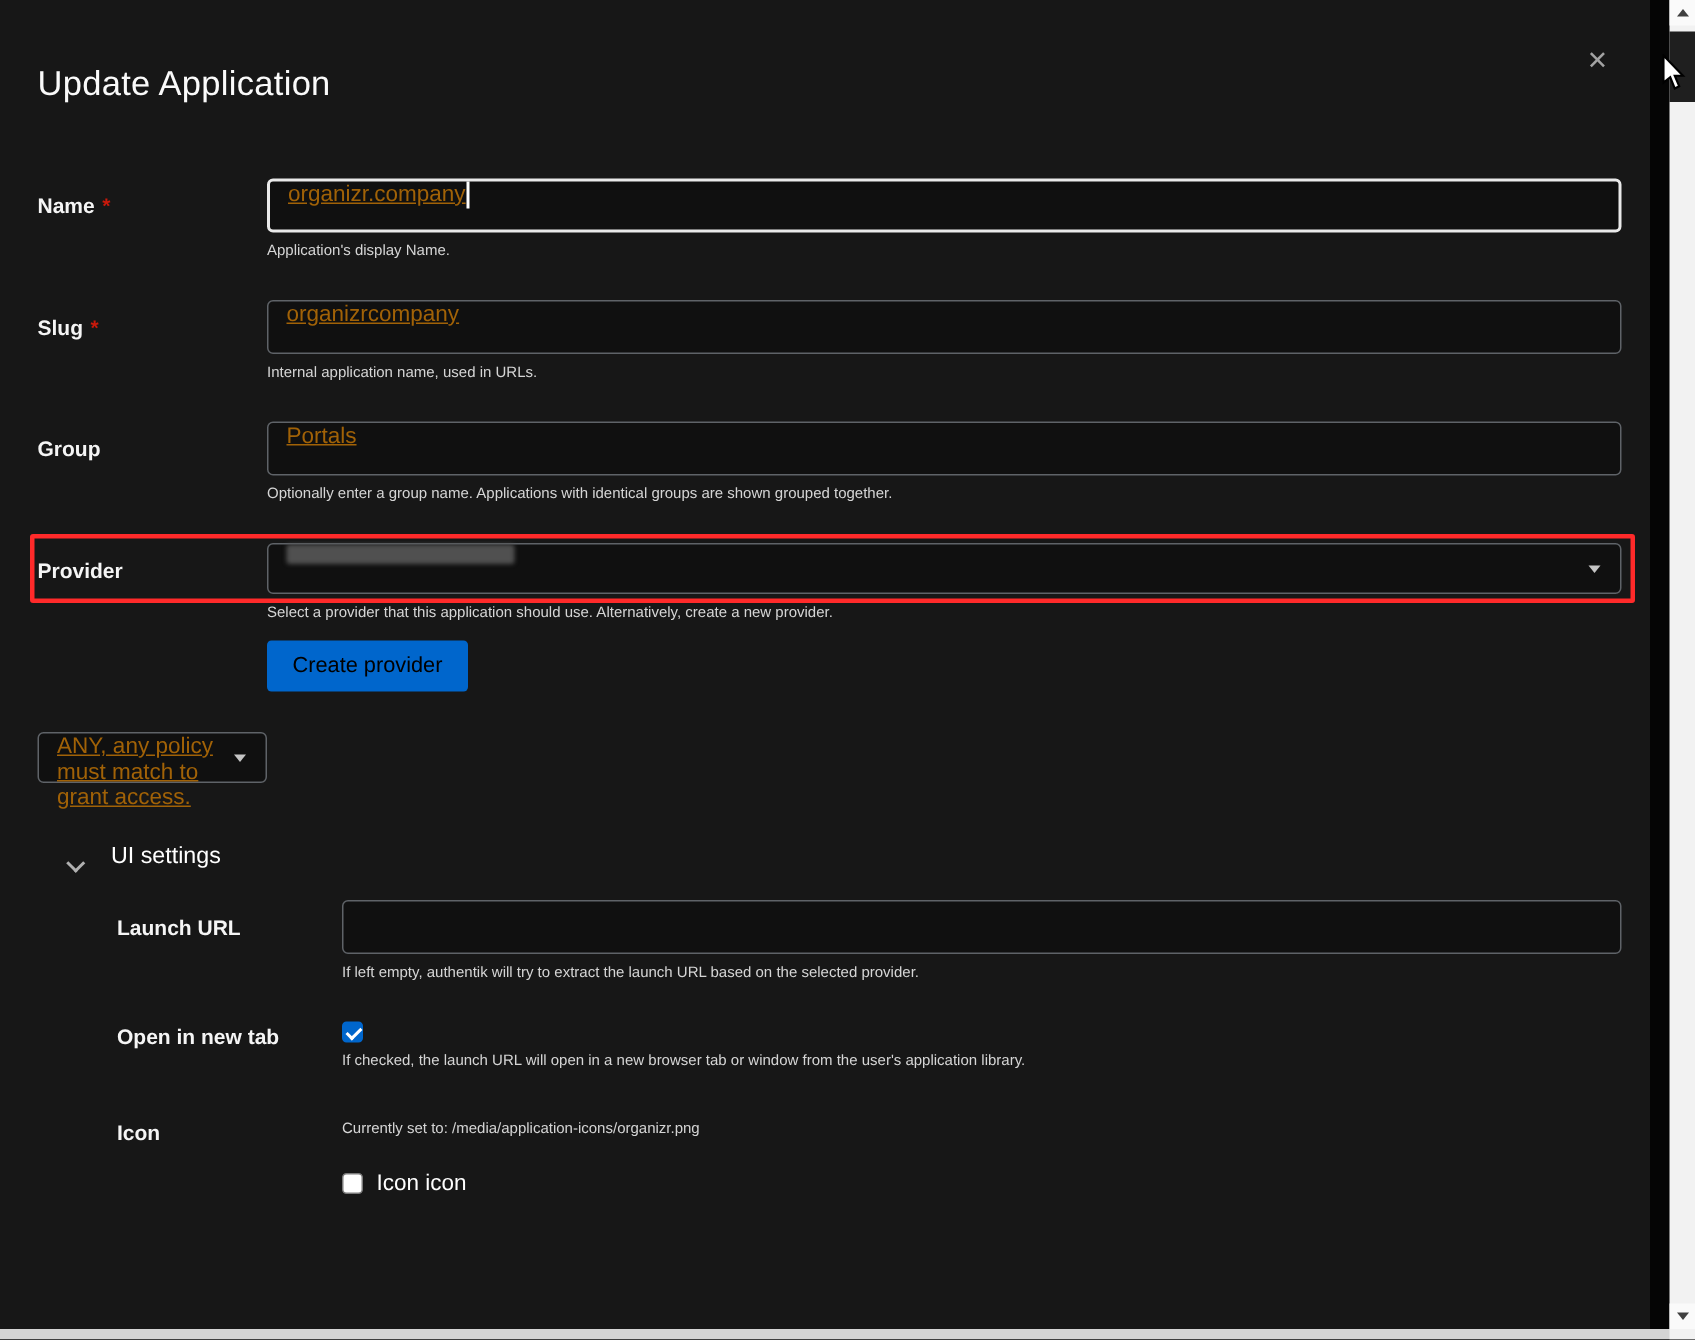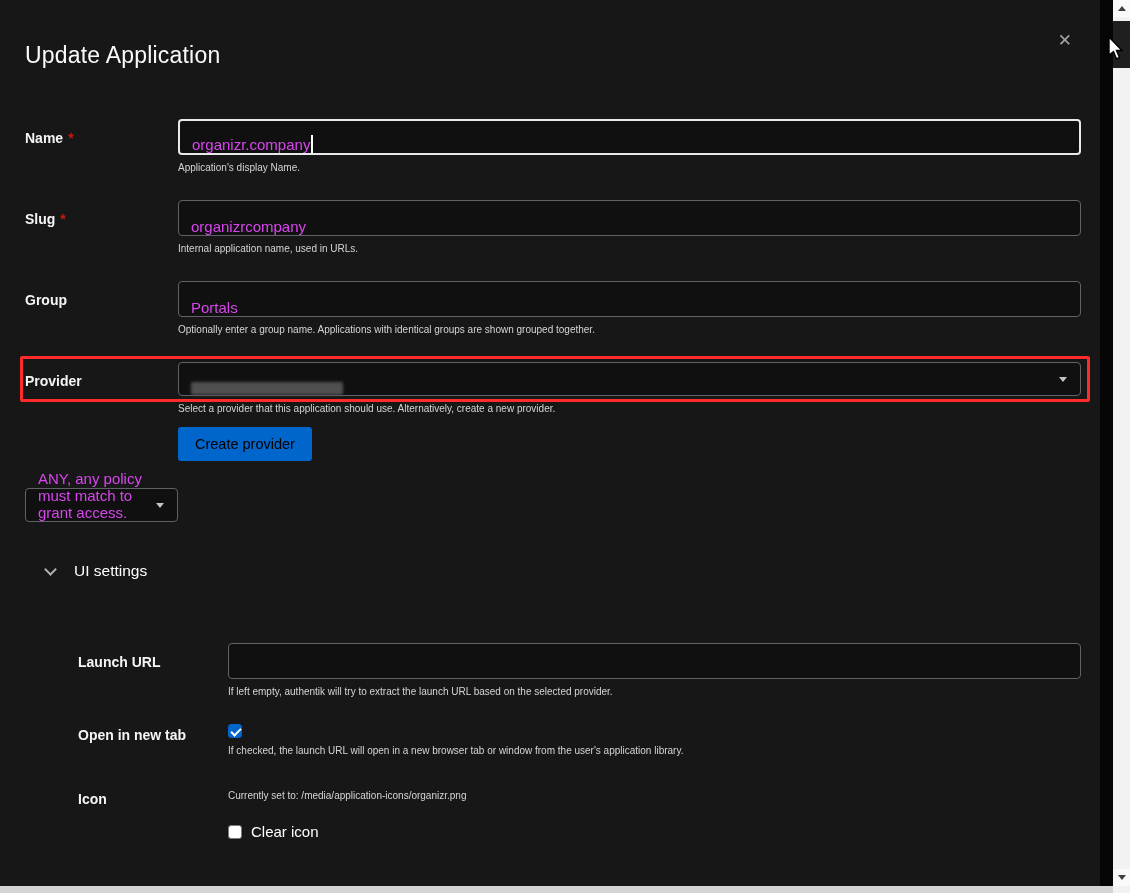--- a/index.html
+++ b/index.html
@@ -30,22 +30,22 @@
   }
   .row.sub{grid-template-columns:150px 1fr;padding-left:78px;}
   .label-cell{padding-top:10px;}
   .row.check-row .label-cell{padding-top:2px;}
   .row.icon-row .label-cell{padding-top:7px;}
   .label-cell label{font-size:14px;font-weight:700;color:#f5f5f5;}
   .req{color:var(--required);margin-left:5px;font-weight:700;}
   .control{min-width:0;}
   .input,.select{
     width:100%;height:36px;background:#101010;border:1px solid #5f6368;
-    border-radius:4px;display:flex;align-items:flex-end;padding:0 12px;
-    font-size:15px;color:#d946ef;position:relative;cursor:text;
+    border-radius:4px;display:flex;align-items:flex-start;padding:0 12px;
+    font-size:15px;color:#a16207;position:relative;cursor:text;text-decoration:underline;
   }
   .select{height:34px;cursor:pointer;}
   .input.focused{border:2px solid #e9e9e9;}
   .text-caret{display:inline-block;width:2px;height:18px;background:#fff;margin-left:1px;}
   .redacted{width:152px;height:13px;border-radius:2px;background:#505050;filter:blur(1.5px);}
   .select-caret{
     position:absolute;right:13px;top:50%;margin-top:-2px;width:0;height:0;
     border-left:4px solid transparent;border-right:4px solid transparent;
     border-top:5px solid #c5c5c5;
   }
@@ -53,22 +53,22 @@
   .btn-primary{
     display:inline-block;background:var(--accent);color:#000000;border:none;
     border-radius:3px;font-size:14.5px;padding:9px 17px;margin-top:13px;cursor:pointer;
     font-family:"Liberation Sans",sans-serif;
   }
   .annotation{
     position:absolute;left:20px;right:10px;top:-6px;height:46px;
     border:3px solid var(--annotation);border-radius:2px;pointer-events:none;z-index:4;
   }
   .section-toggle{
-    display:flex;align-items:center;gap:19px;padding:0 25px 0 46px;
-    margin:40px 0 63px;cursor:pointer;
+    display:flex;align-items:flex-end;gap:19px;padding:0 25px 0 46px;
+    margin:40px 0 20px;cursor:pointer;
   }
   .chevron{
     width:9px;height:9px;border-right:2px solid #b0b0b0;border-bottom:2px solid #b0b0b0;
     transform:rotate(45deg);margin-top:-4px;
   }
   .section-label{font-size:15.5px;color:#fff;}
   .checkbox{
     width:14px;height:14px;border-radius:3px;background:#fff;border:1px solid #7a7a7a;
     position:relative;cursor:pointer;flex:0 0 auto;
   }
@@ -198,21 +198,21 @@
     </div>
 
     <div class="row sub icon-row">
       <div class="label-cell">
         <label>Icon</label>
       </div>
       <div class="control">
         <p class="help">Currently set to: /media/application-icons/organizr.png</p>
         <div class="inline-check">
           <div class="checkbox"></div>
-          <span>Clear icon</span>
+          <span>Icon icon</span>
         </div>
       </div>
     </div>
 
   </form>
 </div>
 
 <div class="gap-col"></div>
 <div class="scrollbar">
   <div class="sb-btn up">

